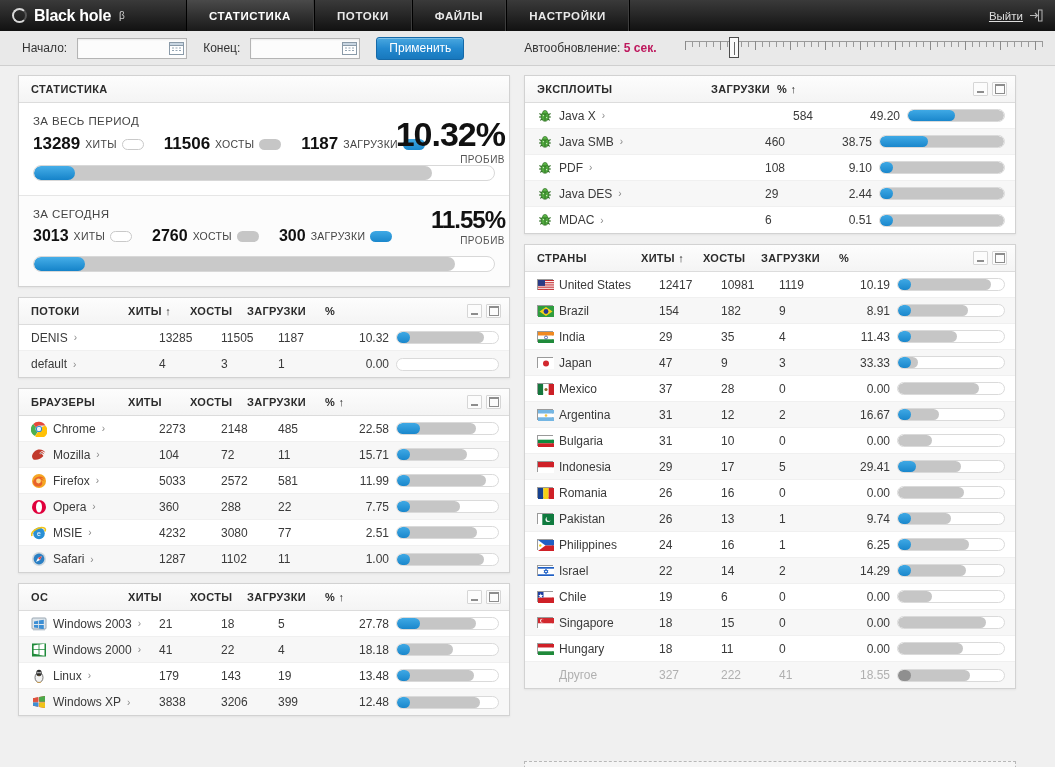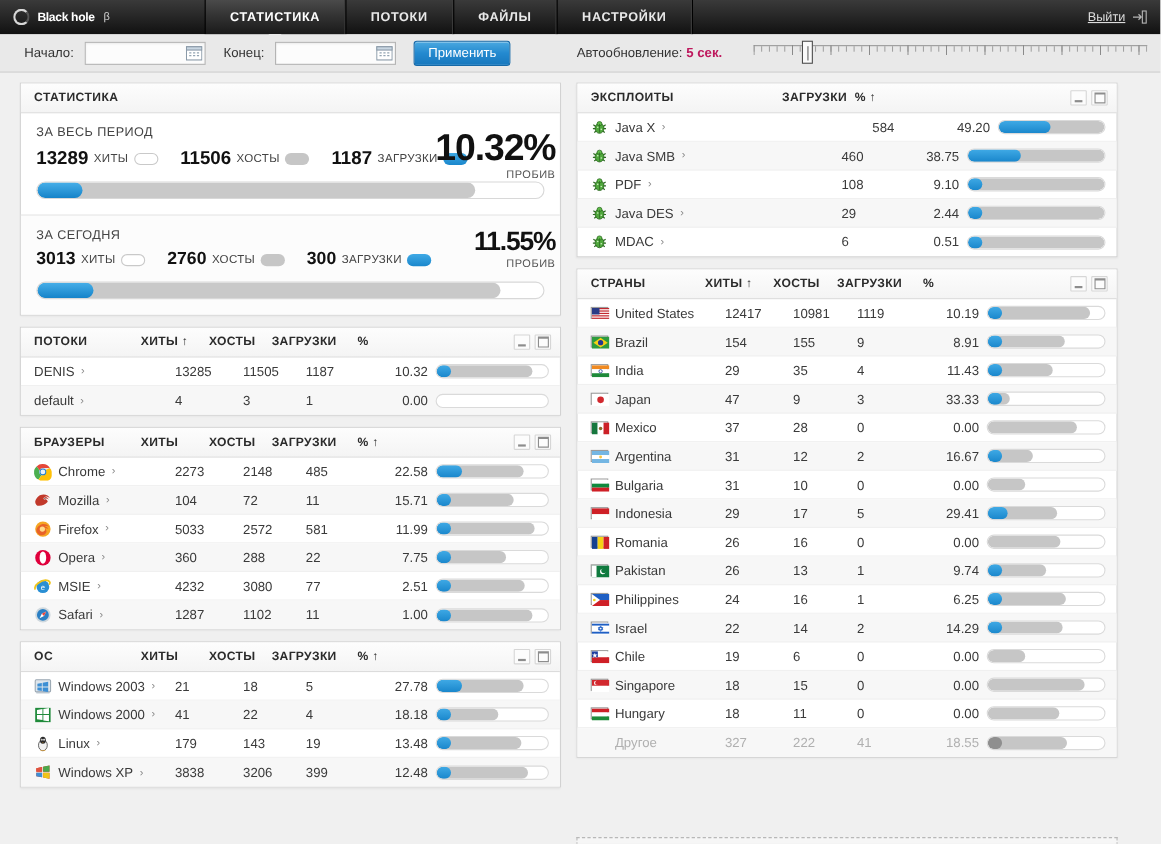--- a/index.html
+++ b/index.html
@@ -23,21 +23,21 @@
     display: flex; align-items: center; gap: 7px;
     padding: 0 16px 0 12px; min-width: 186px;
   }
   .logo-ring {
     width: 15px; height: 15px; border-radius: 50%;
     border: 2px solid #d8d8d8;
     border-right-color: #555;
     display: block;
   }
   .logo-text {
-    color: #fff; font-size: 11px; font-weight: bold; letter-spacing: -0.3px;
+    color: #fff; font-size: 16px; font-weight: bold; letter-spacing: -0.3px;
   }
   .logo-beta { color: #cfcfcf; font-size: 10px; vertical-align: super; margin-left: 1px;}
   .navtabs { display: flex; align-items: stretch; }
   .navtab {
     display: flex; align-items: center; justify-content: center;
     padding: 0 22px;
     color: #e8e8e8; font-size: 11.5px; font-weight: bold; letter-spacing: 0.6px;
     border-left: 1px solid #000;
     border-right: 1px solid #3d3d3d;
     cursor: pointer; position: relative;
@@ -786,21 +786,21 @@
           <div class="row">
             <span class="cell-name" style="width:134px">
               <span class="flag"><svg width="16" height="11" viewBox="0 0 16 11">
                   <rect width="16" height="11" fill="#2e9c3f"></rect>
                   <path d="M8 1l6.5 4.5L8 10 1.5 5.5z" fill="#f5d116"></path>
                   <circle cx="8" cy="5.5" r="2.4" fill="#27378f"></circle>
                 </svg></span>
               <span>Brazil</span>
             </span>
             <span class="cell-num" style="width:62px">154</span>
-            <span class="cell-num" style="width:58px">155</span>
+            <span class="cell-num" style="width:58px">182</span>
             <span class="cell-num" style="width:78px">9</span>
             <span class="cell-pct" style="width:40px">8.91</span>
             <span class="bar">
               <span class="bar-gray" style="width:66%"></span>
               <span class="bar-blue" style="width:8%"></span>
             </span>
           </div>
           <div class="row">
             <span class="cell-name" style="width:134px">
               <span class="flag"><svg width="16" height="11" viewBox="0 0 16 11">

